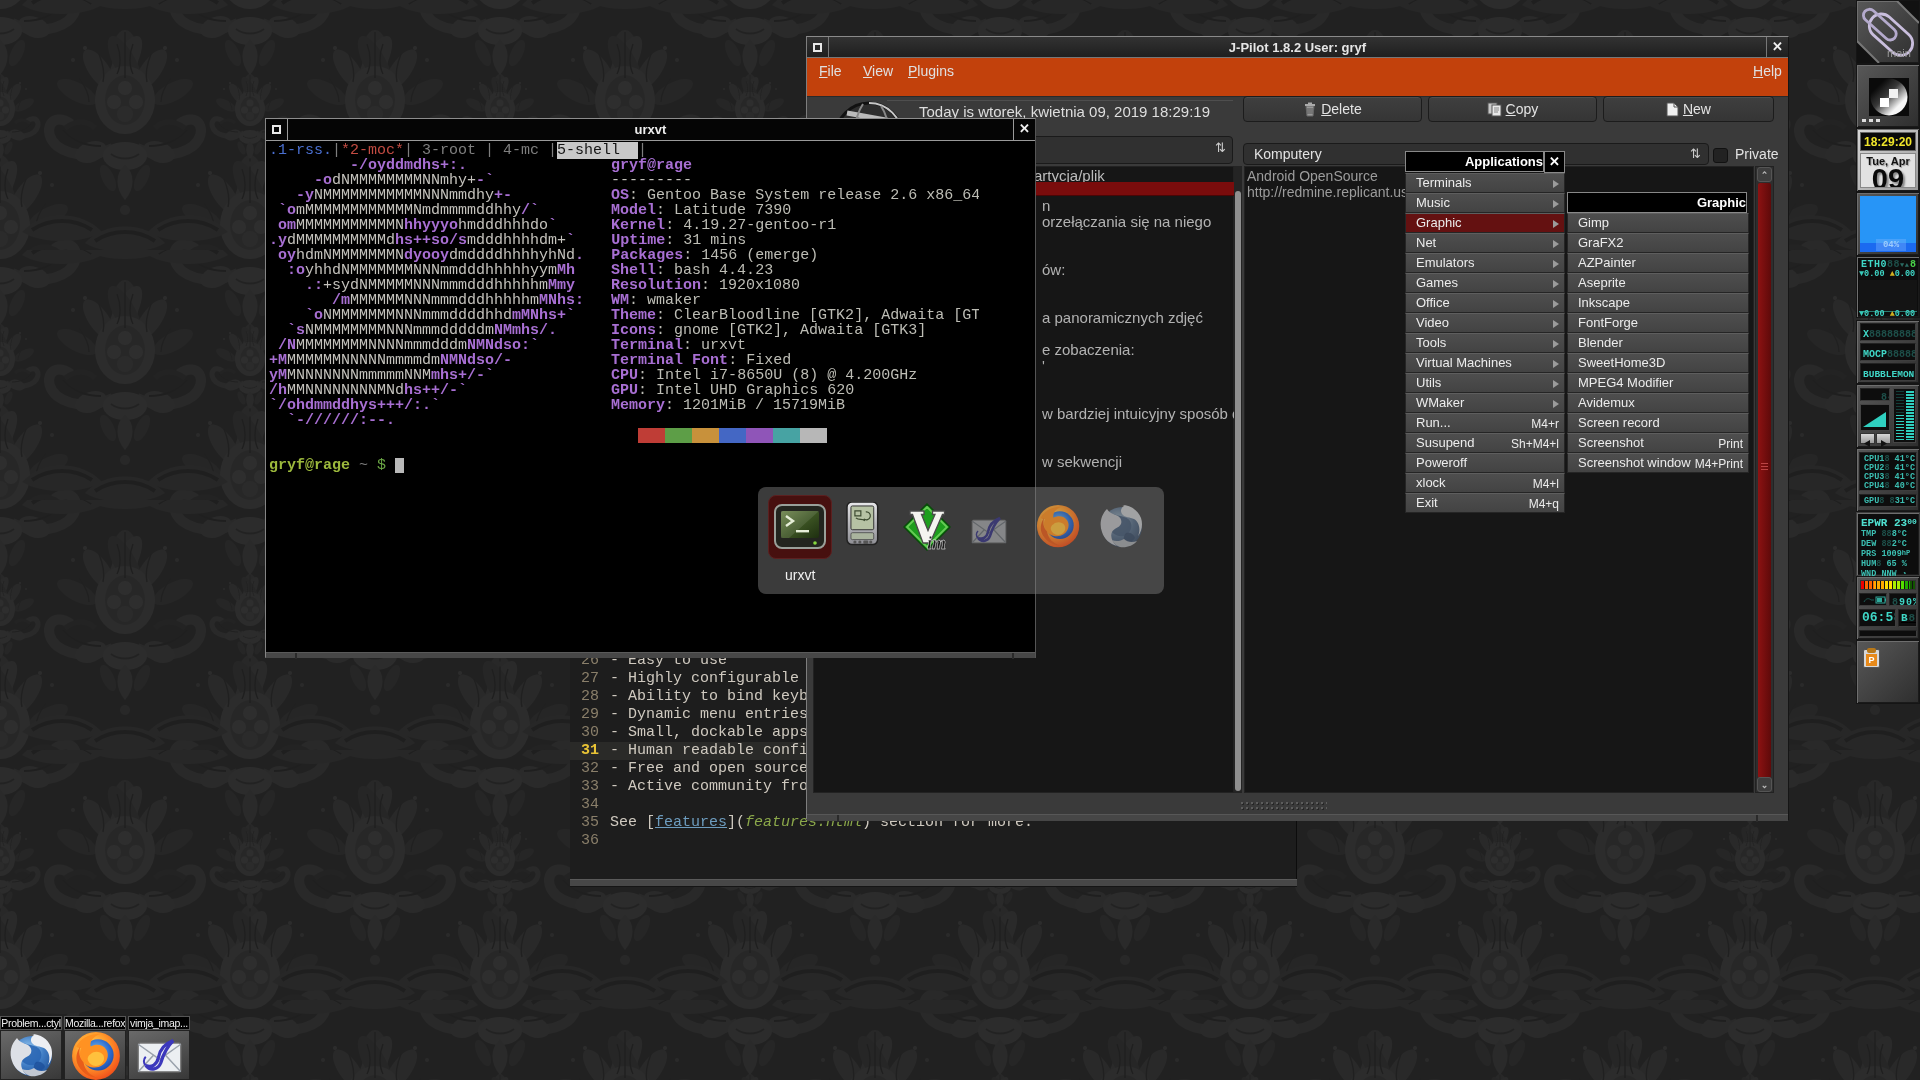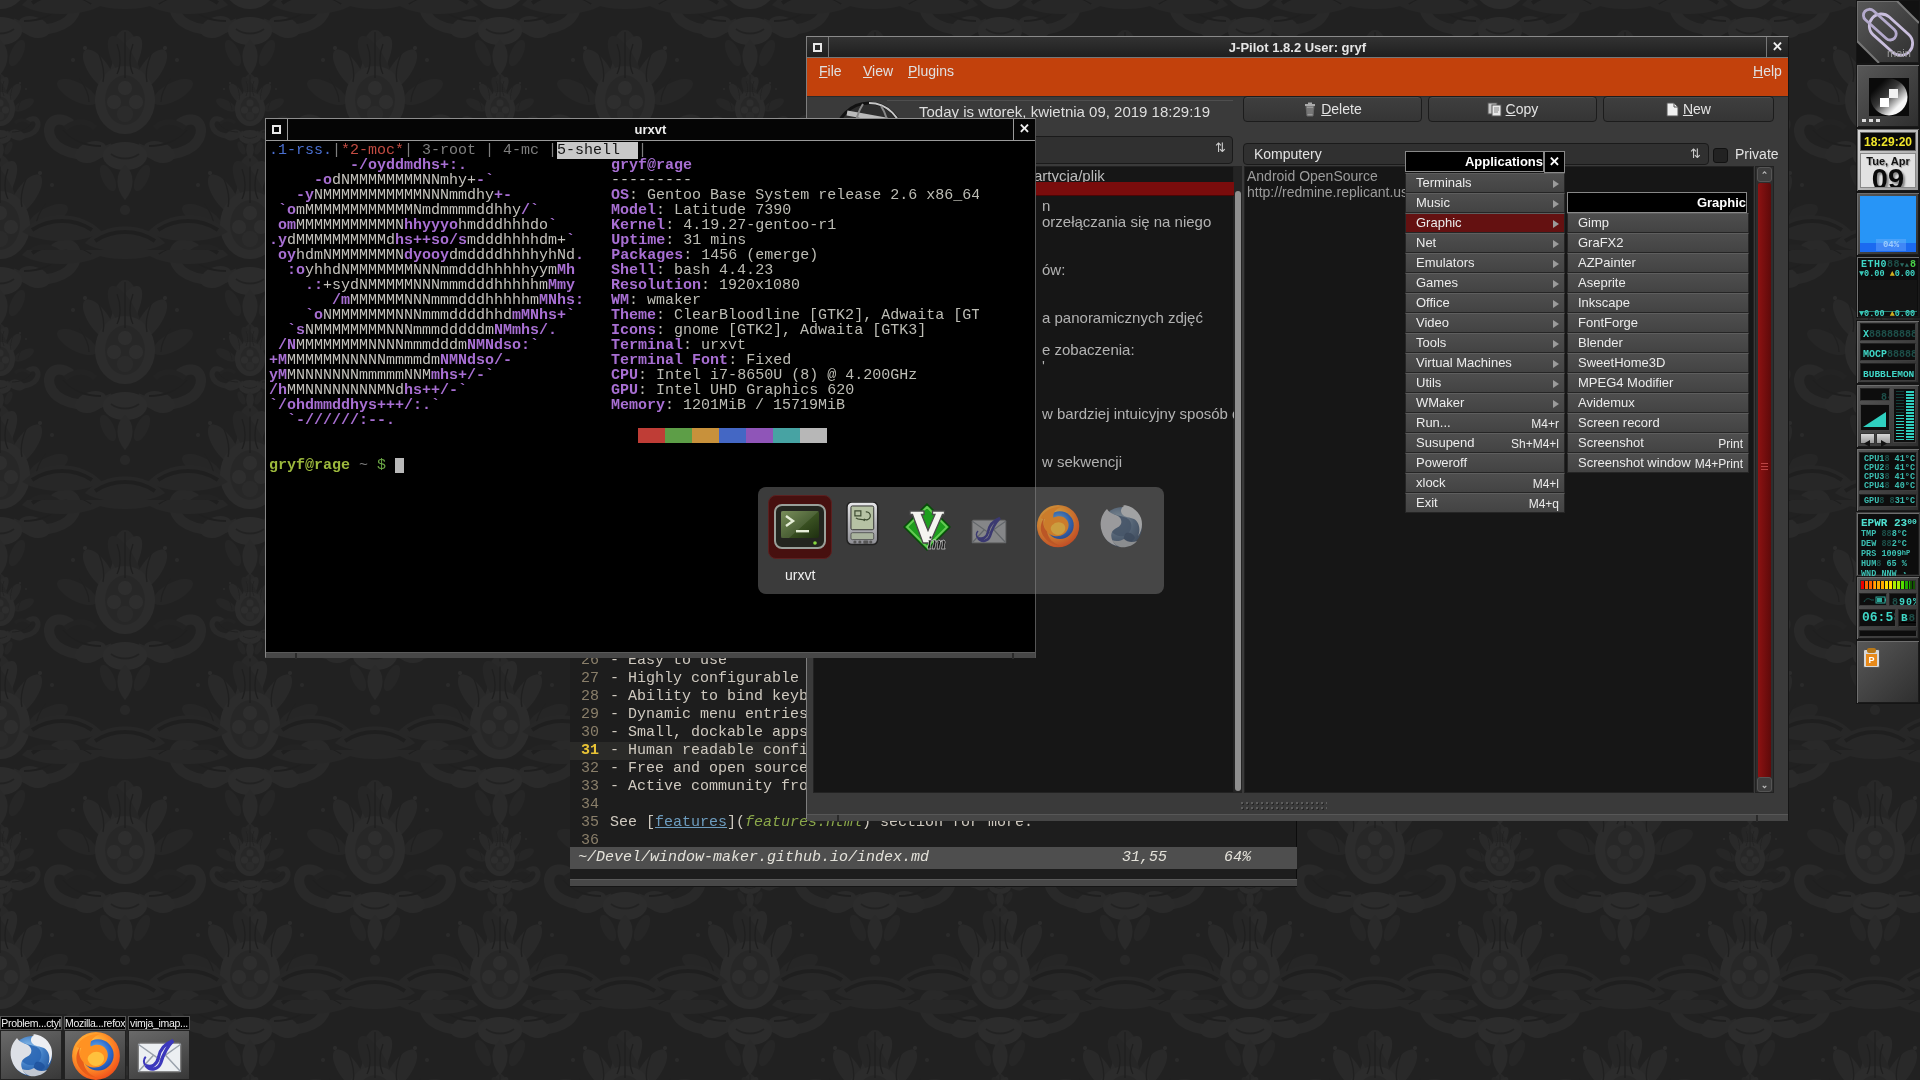--- a/index.html
+++ b/index.html
@@ -151,21 +151,20 @@
   <div class="ln" style="top:146px;color:#e8c335;font-weight:bold;">31</div>
     <div class="tx" style="top:146px;">- Human readable configuration</div>
   <div class="ln" style="top:164px;">32</div>
     <div class="tx" style="top:164px;">- Free and open source</div>
   <div class="ln" style="top:182px;">33</div>
     <div class="tx" style="top:182px;">- Active community from all around</div>
   <div class="ln" style="top:200px;">34</div>
   <div class="ln" style="top:218px;">35</div>
     <div class="tx" style="top:218px;">See [<span style="color:#6d9cbe;text-decoration:underline;">features</span>](<span style="color:#8ba84a;font-style:italic;">features.html</span>) section for more.</div>
   <div class="ln" style="top:236px;">36</div>
-  <div id="vimstatus"><span style="padding-left:8px;">~/Devel/window-maker.github.io/index.md</span><span style="position:absolute;left:552px;">31,55</span><span style="position:absolute;left:654px;">64%</span></div>
   <div id="vimresize"></div>
 </div>
 
 <div id="jp">
   <div id="jptitle">
       <div class="mini">
         <div class="sq"></div>
       </div>
       <div class="clos">
         <div class="xx">✕</div>

